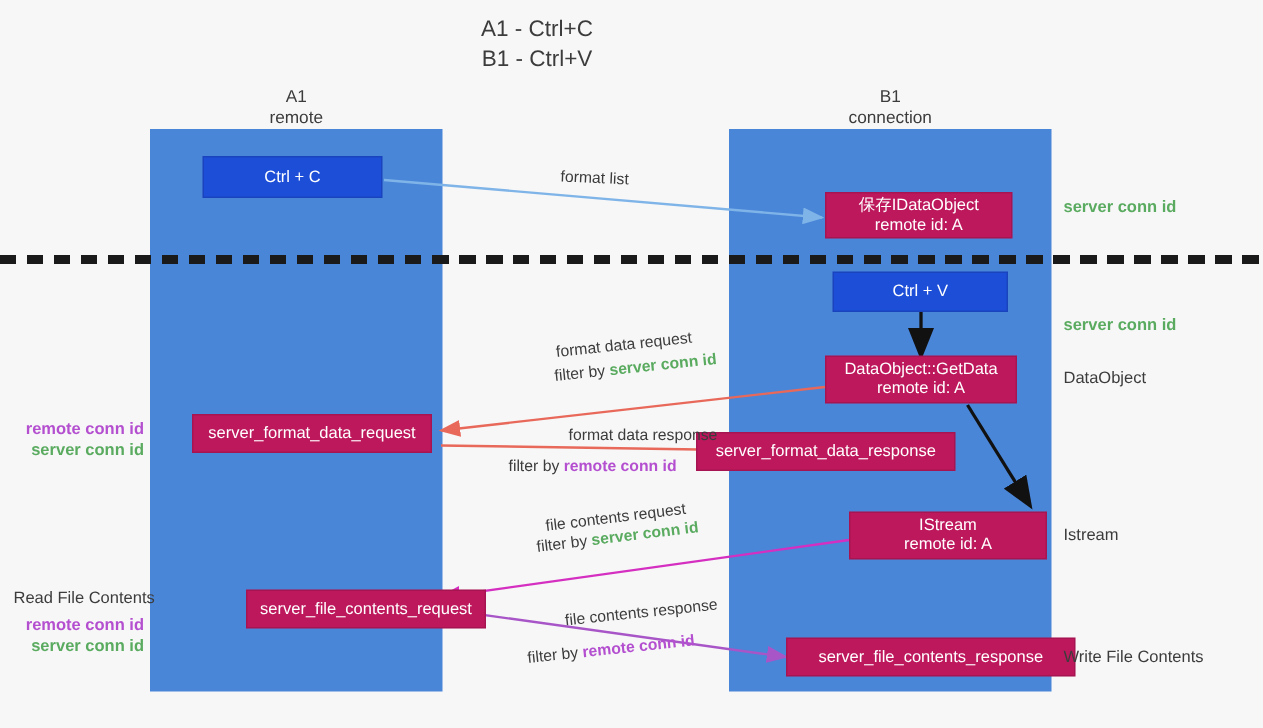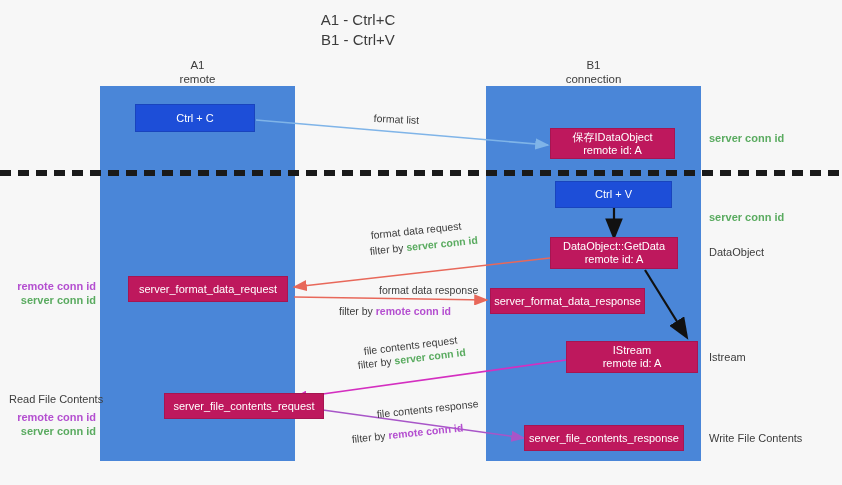--- a/index.html
+++ b/index.html
@@ -185,29 +185,29 @@
 
   <div class="box orange" style="left:566px; top:341px; width:132px; height:32px;">
     <span class="ln">IStream</span>
     <span class="ln">remote id: A</span>
   </div>
 
   <div class="box orange" style="left:128px; top:276px; width:160px; height:26px;">
     <span class="ln">server_format_data_request</span>
   </div>
 
-  <div class="box orange" style="left:490px; top:288px; width:155px; height:26px;">
+  <div class="box orange" style="left:464px; top:288px; width:173px; height:26px;">
     <span class="ln">server_format_data_response</span>
   </div>
 
   <div class="box orange" style="left:128px; top:393px; width:160px; height:26px;margin-left:36px;">
     <span class="ln">server_file_contents_request</span>
   </div>
 
-  <div class="box orange" style="left:524px; top:425px; width:160px; height:26px;">
+  <div class="box orange" style="left:524px; top:425px; width:193px; height:26px;">
     <span class="ln">server_file_contents_response</span>
   </div>
 
   <div class="lbl green" style="left:709px; top:131px;">server conn id</div>
 
   <div class="lbl green" style="left:709px; top:210px;">server conn id</div>
 
   <div class="lbl" style="left:709px; top:245px;">DataObject</div>
 
   <div class="lbl" style="left:709px; top:350px;">Istream</div>

